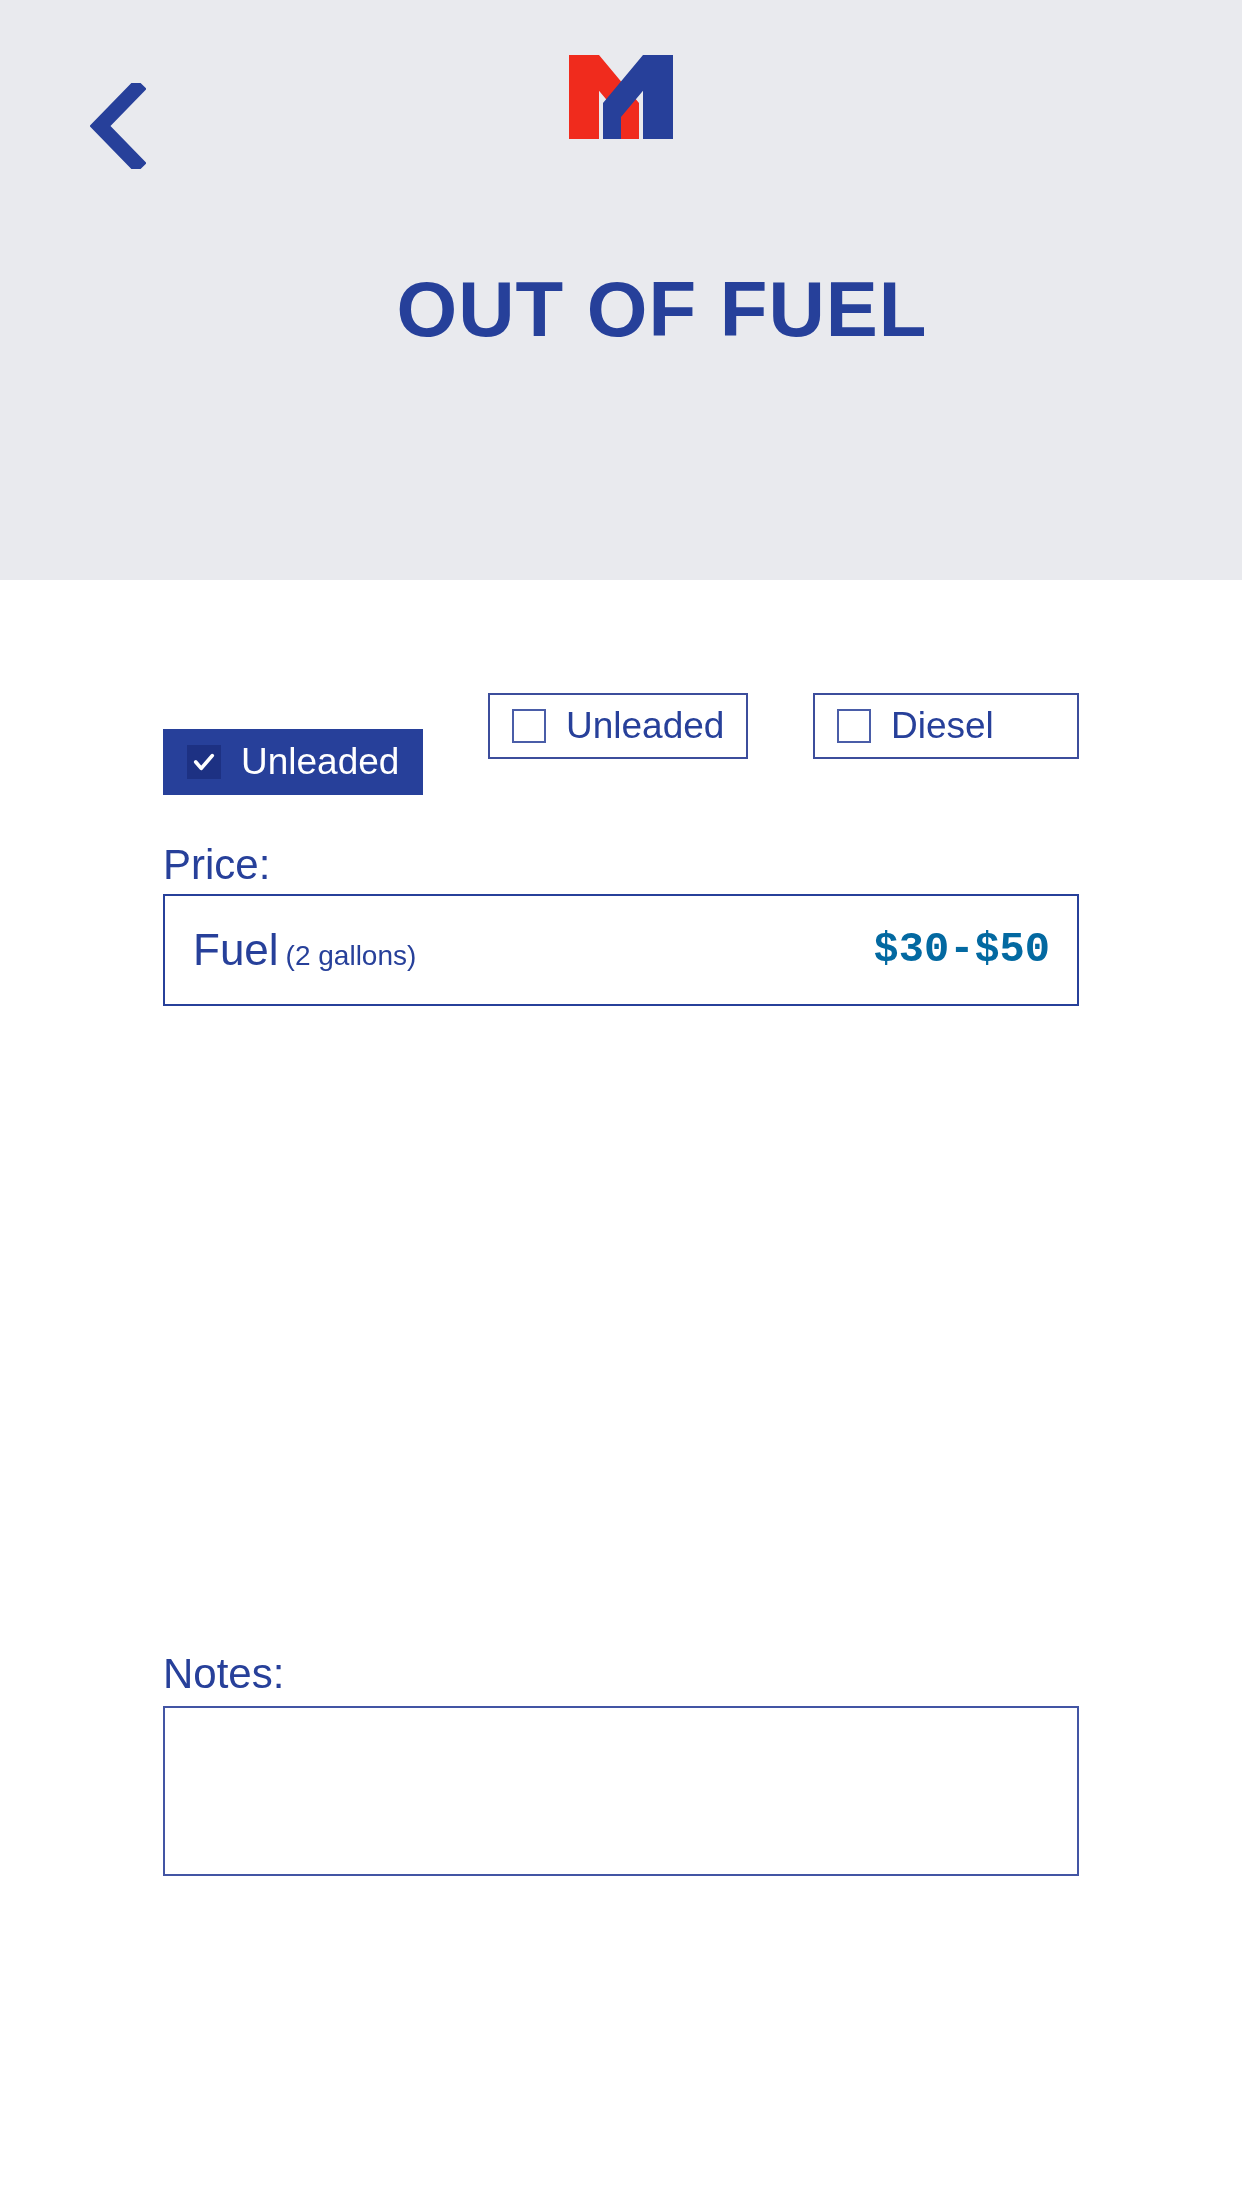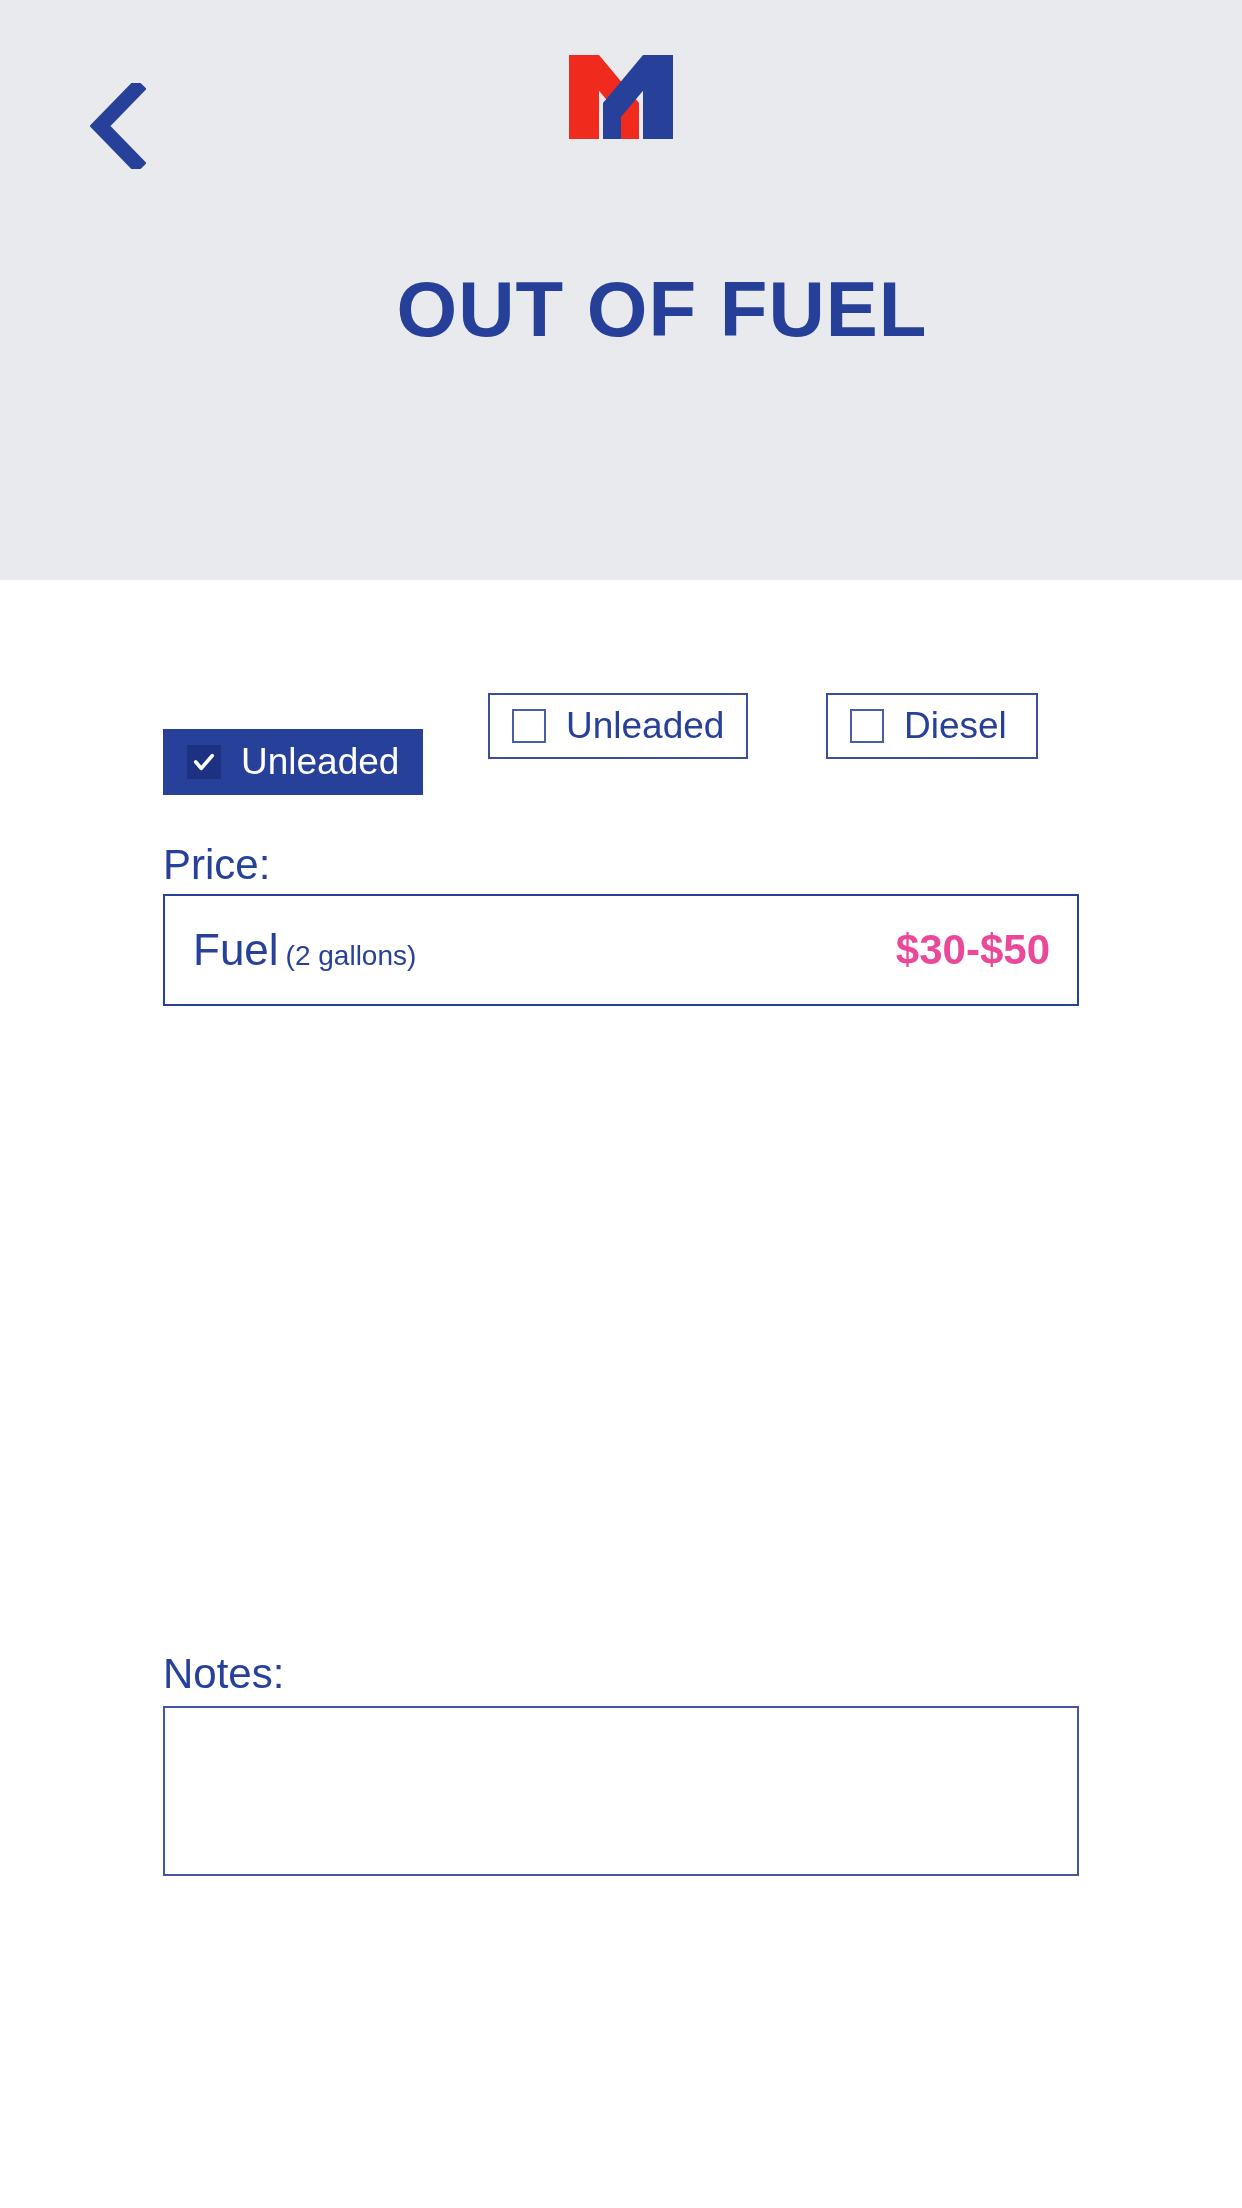--- a/index.html
+++ b/index.html
@@ -93,21 +93,21 @@
     padding-left: 22px;
     background: #ffffff;
     border: 2px solid #3c4d9c;
   }
   .chip.selected {
     background: #27409a;
     border: 2px solid #27409a;
   }
   .chip-0 { left: 0px;   width: 260px; margin-top: 36px; }
   .chip-1 { left: 325px; width: 260px; }
-  .chip-2 { left: 650px; width: 212px; margin-left: 13px; }
+  .chip-2 { left: 650px; width: 266px; }
 
   .chip .box {
     width: 34px;
     height: 34px;
     box-sizing: border-box;
     border: 2px solid #4a5da8;
     background: #ffffff;
     flex: 0 0 auto;
     display: flex;
     align-items: center;
@@ -168,22 +168,23 @@
   }
   .price-qty {
     font-size: 28px;
     color: #27409a;
     margin-left: 7px;
     line-height: 1;
   }
   .price-value {
     font-size: 42px;
     font-weight: 700;
-    color: #ec4899;
-    line-height: 1;
+    color: #0369a1;
+    line-height: 1;
+    font-family: Liberation Mono, monospace;
   }
 
   
   .notes-box {
     position: absolute;
     left: 163px;
     top: 1126px;
     width: 916px;
     height: 170px;
     box-sizing: border-box;

